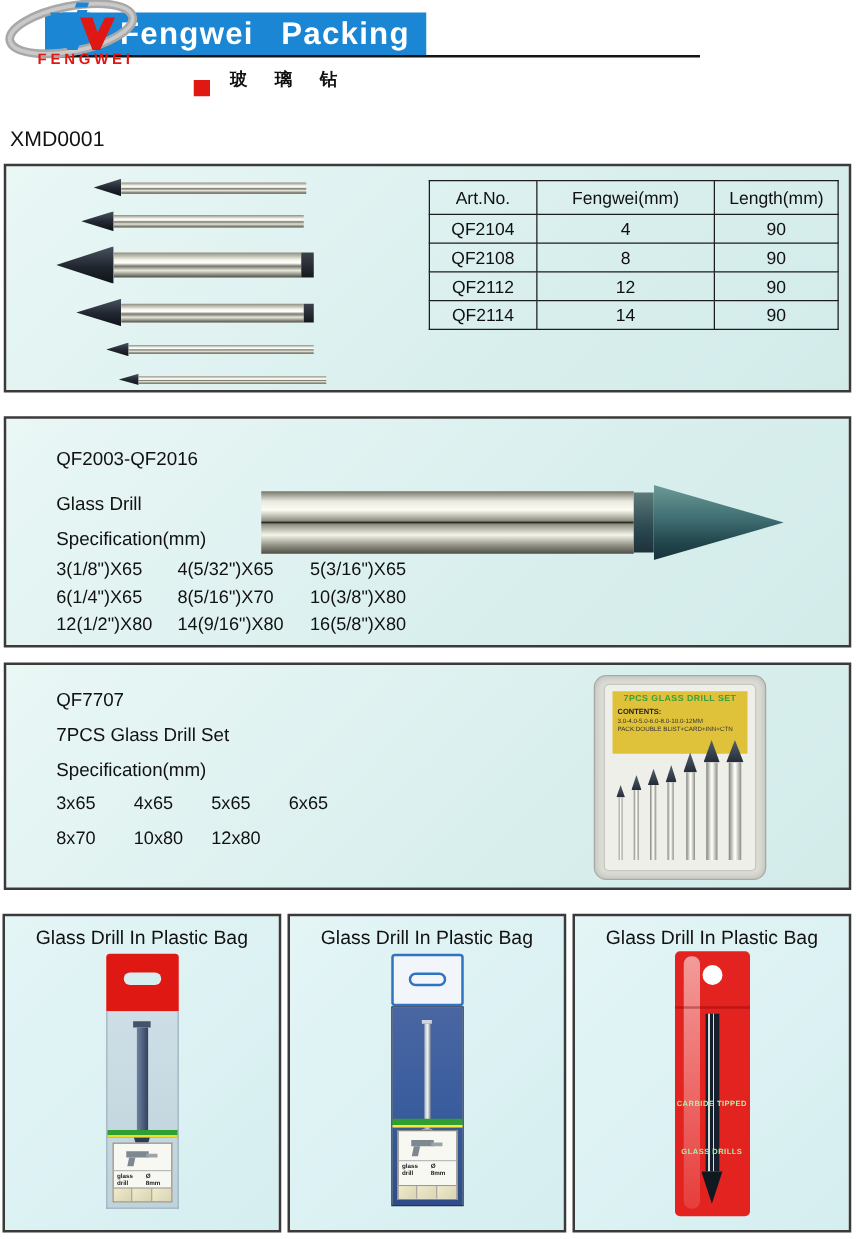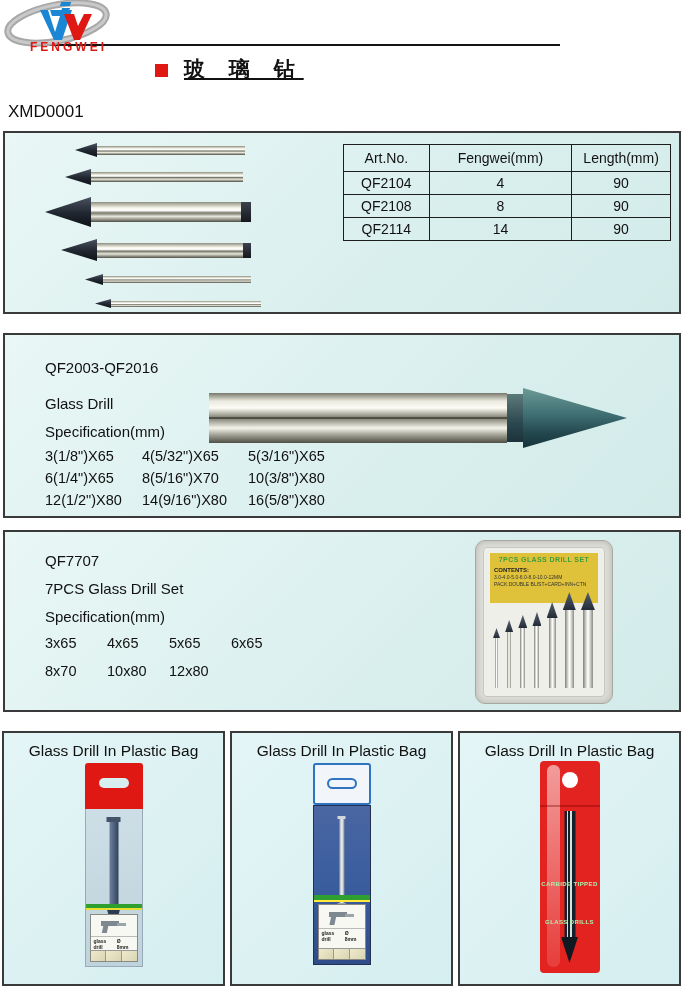--- a/index.html
+++ b/index.html
@@ -16,21 +16,21 @@
   .page{position:relative;width:685px;height:991px;background:#fff;overflow:hidden;}
 
   
   .banner{position:absolute;left:36px;top:10px;width:305px;height:35px;background:var(--banner-blue);}
   .banner-title{position:absolute;left:60px;top:3px;font-size:25px;font-weight:bold;color:#fff;word-spacing:14px;letter-spacing:1px;white-space:nowrap;}
   .banner-underline{position:absolute;left:36px;top:44px;width:524px;height:2px;background:#151515;}
   .logo{position:absolute;left:2px;top:0;width:114px;height:54px;}
 
   
   .bullet{position:absolute;left:155px;top:64px;width:13px;height:13px;background:var(--accent-red);}
-  .sub-cn{position:absolute;left:184px;top:55px;font-size:21px;font-weight:bold;letter-spacing:9px;white-space:nowrap;text-decoration:underline;}
+  .sub-cn{position:absolute;left:184px;top:55px;font-size:14px;font-weight:bold;letter-spacing:9px;white-space:nowrap;}
   .sub-en{position:absolute;left:288px;top:62px;font-size:14.5px;font-weight:bold;white-space:nowrap;}
   .model-code{position:absolute;left:8px;top:102px;font-size:17px;}
 
   
   .section{position:absolute;left:3px;width:678px;border:2px solid #3a3a3a;
     background:linear-gradient(135deg,#e9f7f5 0%,var(--section-bg) 60%,#d2ebe9 100%);}
   .s1{top:131px;height:183px;}
   .s2{top:333px;height:185px;}
   .s3{top:530px;height:182px;}
 
@@ -126,20 +126,23 @@
   .p3-tip{width:17px;height:26px;clip-path:polygon(0 0,100% 0,50% 100%);background:#101820;}
   .p3-txt{position:absolute;left:0;right:0;text-align:center;color:#aef0ae;font-size:6px;font-weight:bold;letter-spacing:.4px;white-space:nowrap;z-index:3;}
   .p3-t1{top:120px;}
   .p3-t2{top:158px;}
 </style>
 </head>
 <body>
 
 <div class="page">
 
+  <div class="banner">
+    <div class="banner-title">Fengwei  Packing</div>
+  </div>
   <div class="banner-underline"></div>
   <svg class="logo" viewBox="0 0 114 54">
     <ellipse cx="55" cy="23" rx="50" ry="18" fill="none" stroke="#a8a8a8" stroke-width="7" transform="rotate(-11 55 23)"></ellipse>
     <ellipse cx="55" cy="23" rx="50" ry="18" fill="none" stroke="#c9c9c9" stroke-width="3" transform="rotate(-11 55 23)"></ellipse>
     <path d="M38 10 L46 10 L53 32 L58 16 L50 16 L48 10 L70 10 L60 40 L52 40 Z" fill="#1a86d4"></path>
     <path d="M62 14 L72 14 L76 26 L82 14 L90 14 L78 40 L72 40 Z" fill="#e01813"></path>
     <rect x="60" y="2" width="10" height="4" fill="#1a86d4" transform="skewX(-20)"></rect>
     <rect x="63" y="8" width="8" height="3" fill="#1a86d4" transform="skewX(-20)"></rect>
     <text x="28" y="51" font-size="12" font-weight="bold" letter-spacing="3" fill="#e01813" font-family="Liberation Sans, sans-serif">FENGWEI</text>
   </svg>
@@ -189,20 +192,25 @@
             <td class="c0">QF2104</td>
             <td class="c1">4</td>
             <td class="c2">90</td>
           </tr>
           <tr>
             <td class="c0">QF2108</td>
             <td class="c1">8</td>
             <td class="c2">90</td>
           </tr>
           <tr>
+            <td class="c0">QF2112</td>
+            <td class="c1">12</td>
+            <td class="c2">90</td>
+          </tr>
+          <tr>
             <td class="c0">QF2114</td>
             <td class="c1">14</td>
             <td class="c2">90</td>
           </tr>
         </tbody>
     </table>
   </div>
 
   <div class="section s2">
     <div class="s2-code">QF2003-QF2016</div>

